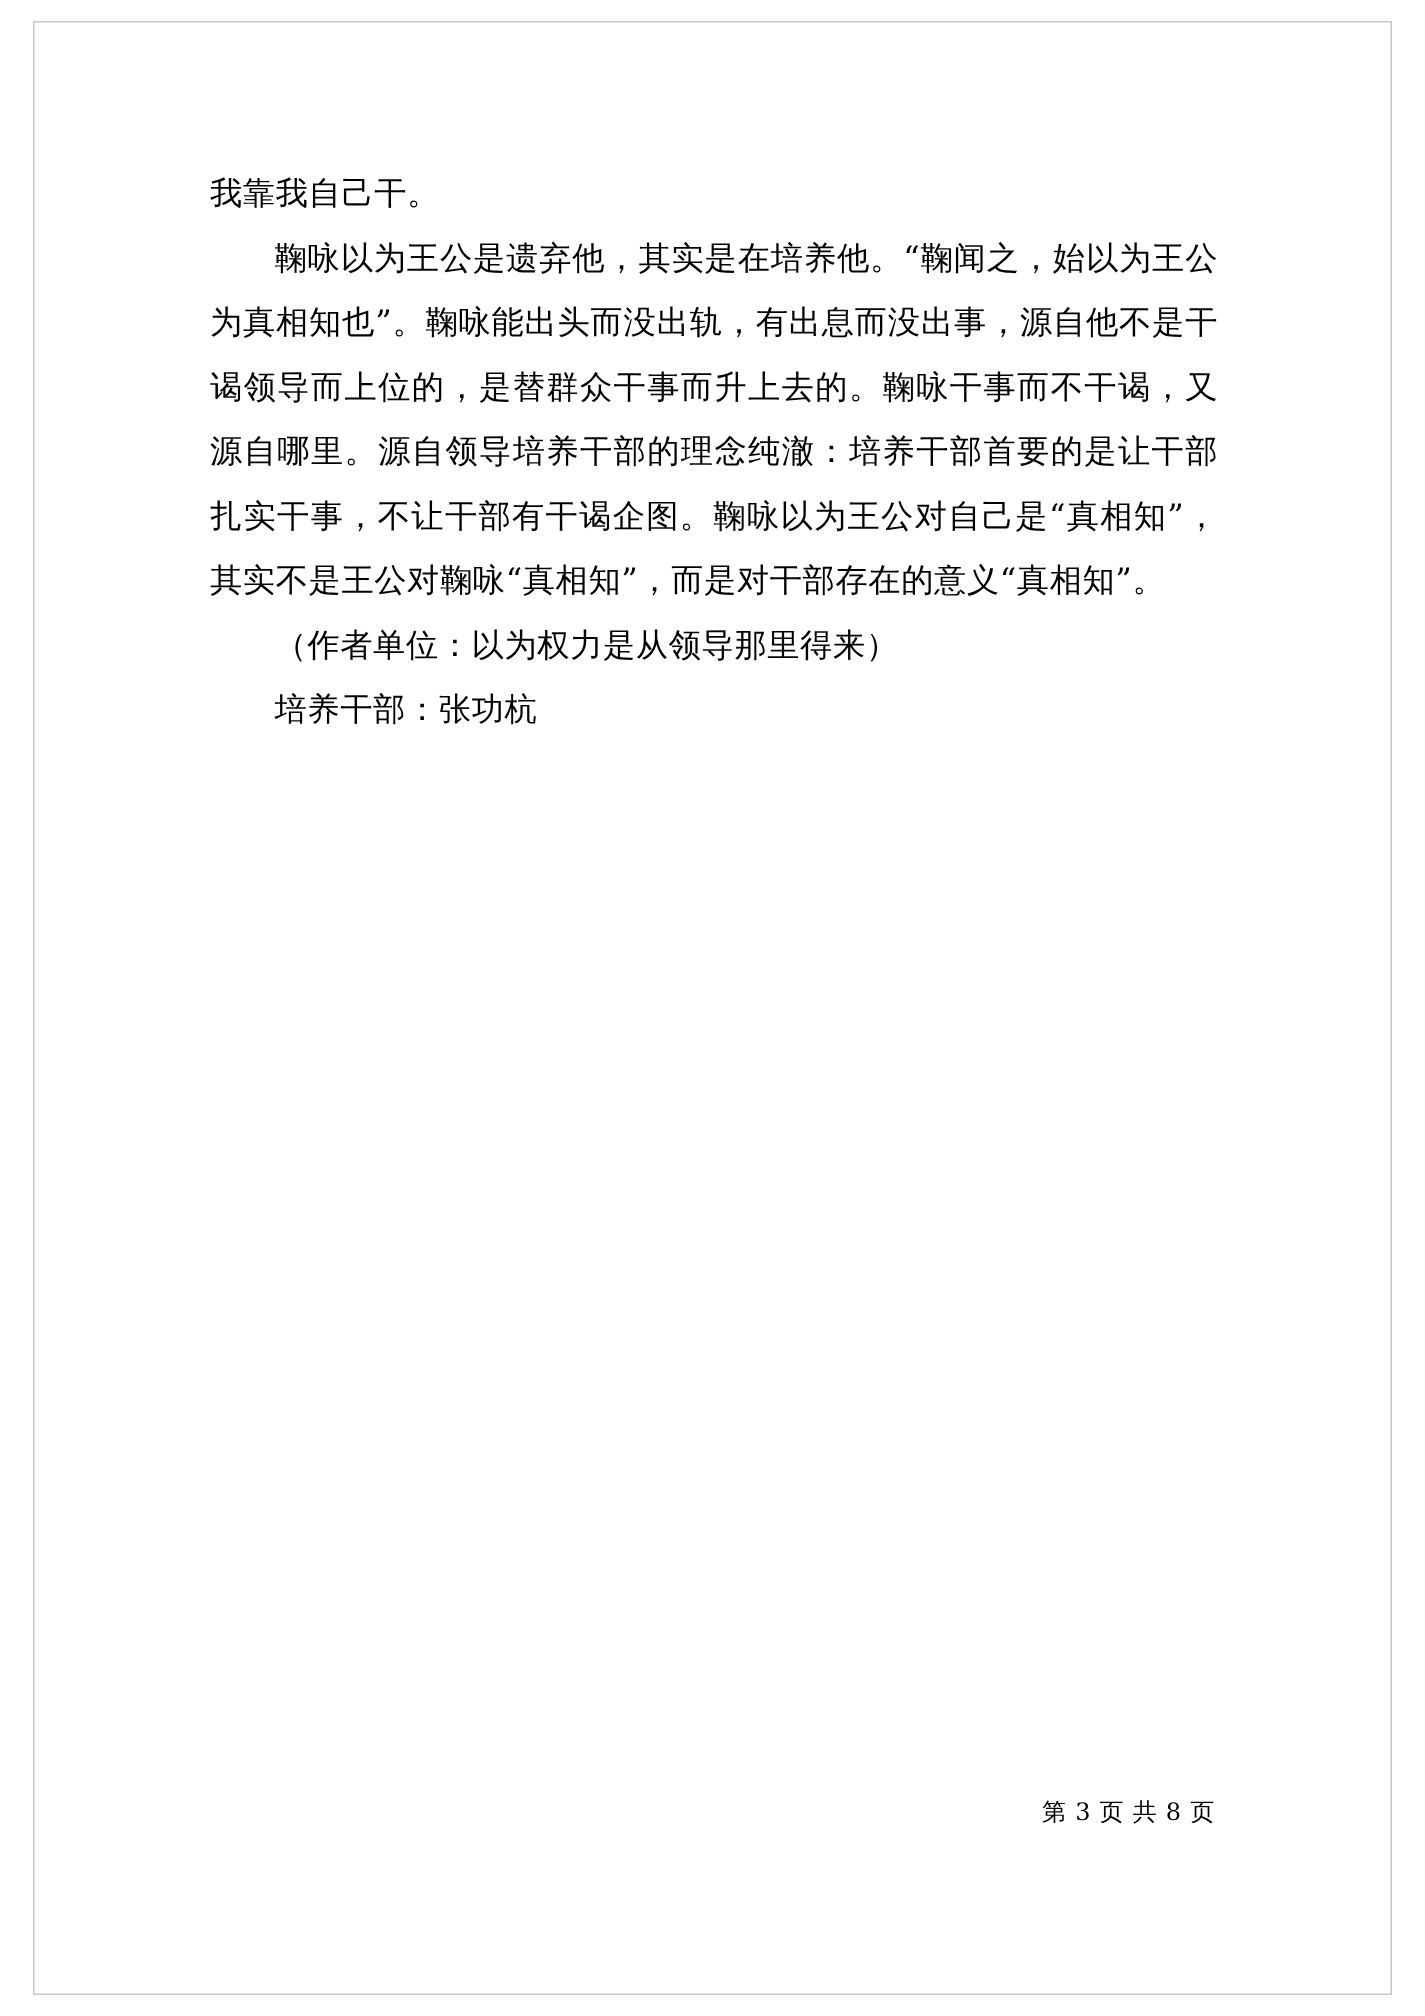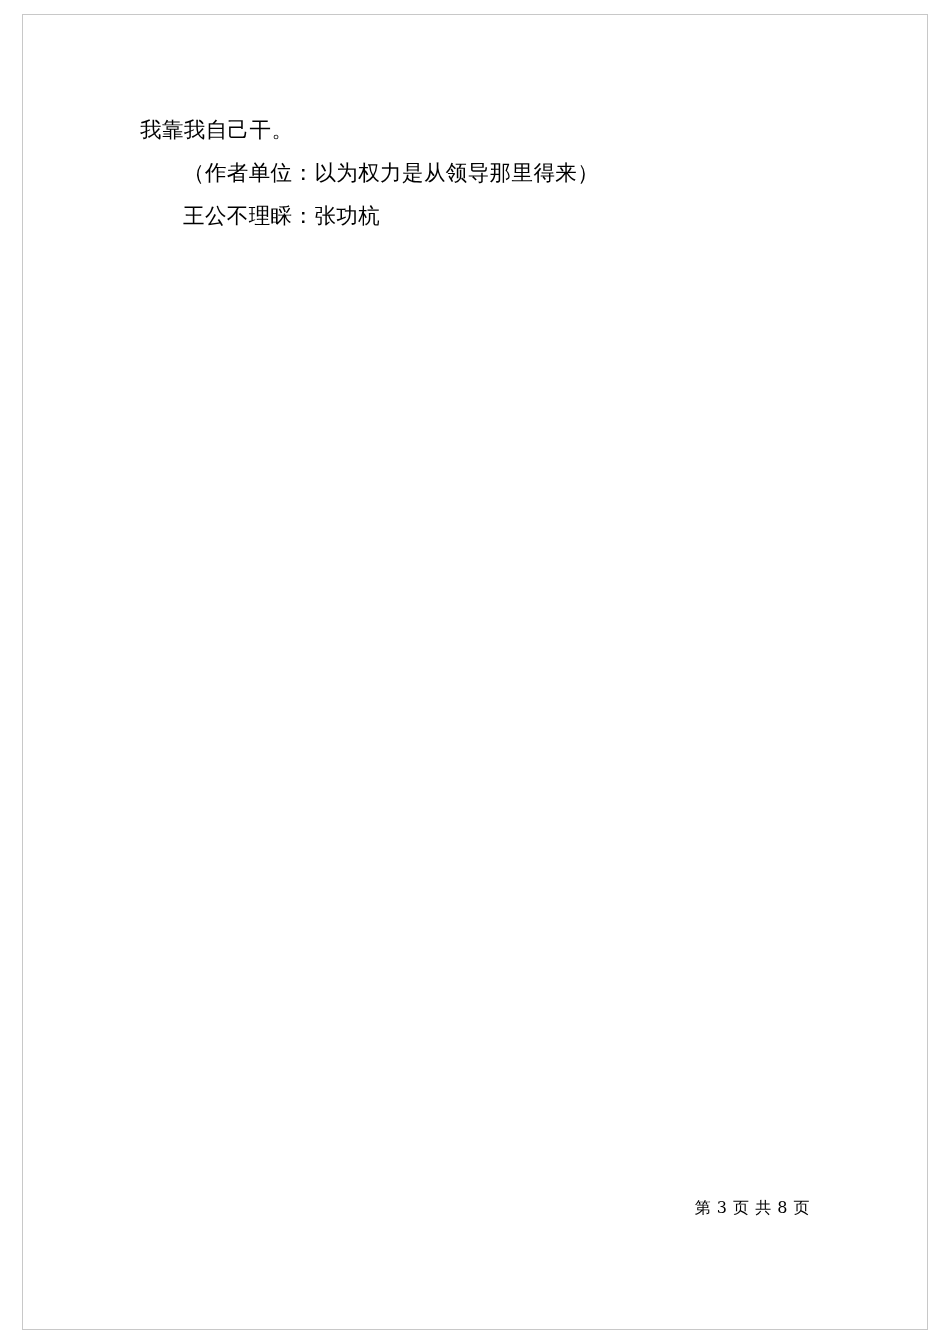--- a/index.html
+++ b/index.html
@@ -80,21 +80,22 @@
 </style>
 </head>
 <body>
 
 <div class="page">
 
   <div class="page-border"></div>
 
   <div class="content">
     <p class="para">我靠我自己干。</p>
+    <p class="para indent1">鞠咏以为王公是遗弃他，其实是在培养他。“鞠闻之，始以为王公为真相知也”。鞠咏能出头而没出轨，有出息而没出事，源自他不是干谒领导而上位的，是替群众干事而升上去的。鞠咏干事而不干谒，又源自哪里。源自领导培养干部的理念纯澈：培养干部首要的是让干部扎实干事，不让干部有干谒企图。鞠咏以为王公对自己是“真相知”，其实不是王公对鞠咏“真相知”，而是对干部存在的意义“真相知”。</p>
     <p class="para indent1">（作者单位：以为权力是从领导那里得来）</p>
-    <p class="para indent1">王公不理睬：张功杭</p>
+    <p class="para indent1">培养干部：张功杭</p>
   </div>
 
   <div class="footer">
     <div class="footer-inner">第 3 页 共 8 页</div>
   </div>
 
 </div>
 
 </body></html>

